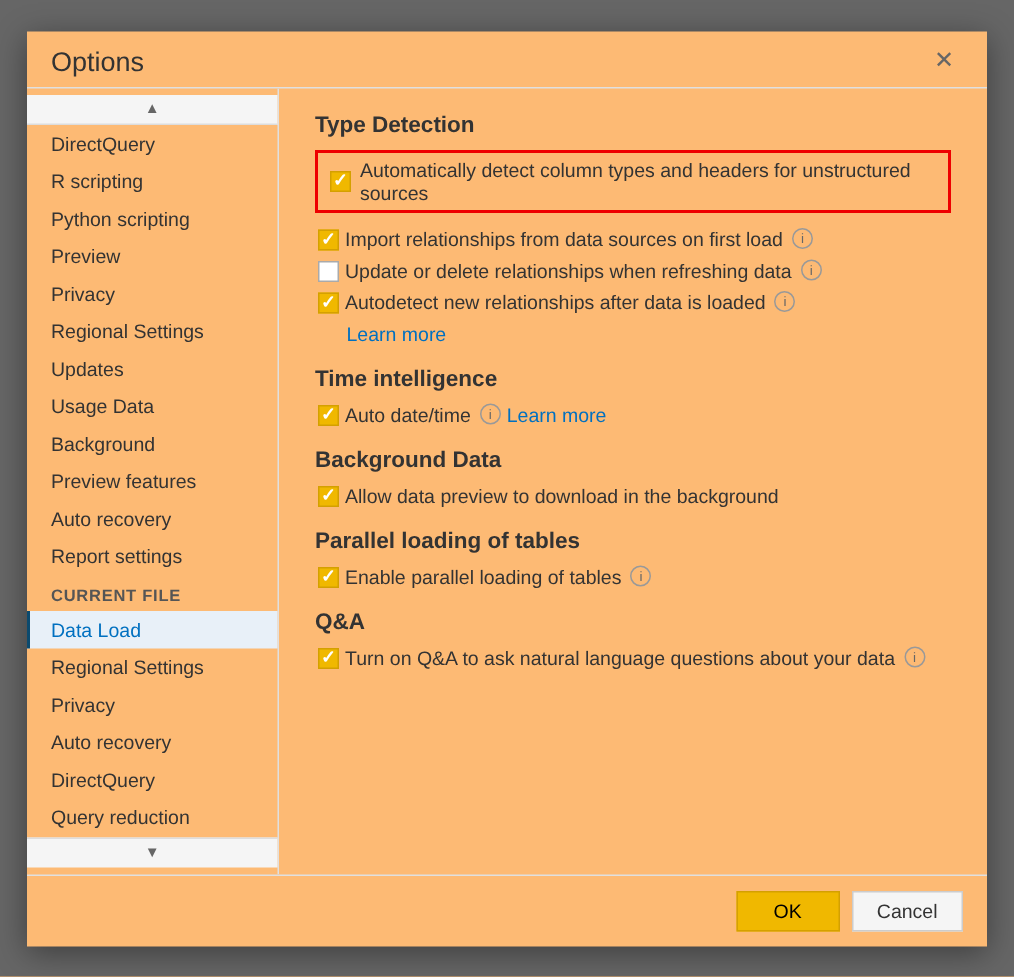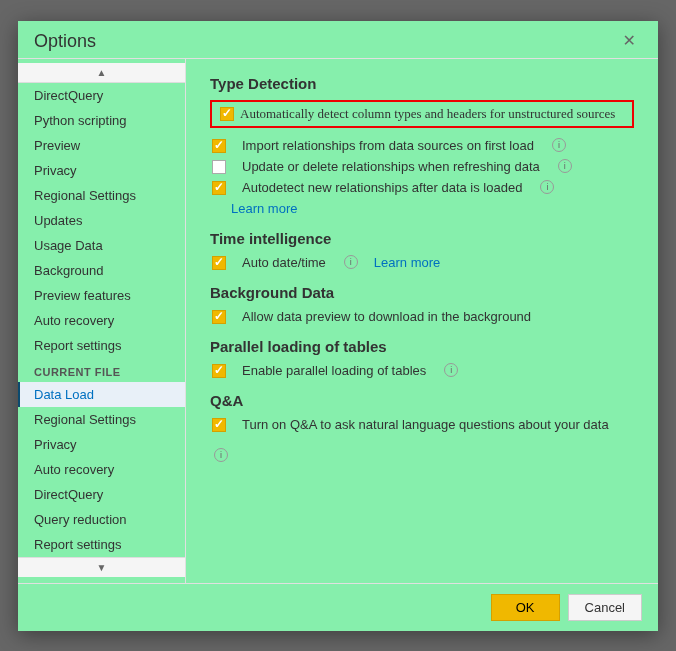--- a/index.html
+++ b/index.html
@@ -8,21 +8,21 @@
       display: flex;
       align-items: center;
       justify-content: center;
       width: 676px;
       height: 651px;
       font-family: 'Segoe UI', Arial, sans-serif;
       font-size: 13px;
       color: #333;
     }
     .dialog {
-      background: #86efac;
+      background: #fdba74;
       width: 640px;
       height: 610px;
       box-shadow: 0 4px 20px rgba(0,0,0,0.4);
       display: flex;
       flex-direction: column;
       position: relative;
     }
     .dialog-titlebar {
       display: flex;
       align-items: center;
@@ -115,21 +115,20 @@
       margin-top: 14px;
     }
     .section-title:first-child { margin-top: 0; }
     .highlight-box {
       border: 2px solid #e00;
       padding: 4px 8px;
       margin-bottom: 10px;
       display: flex;
       align-items: center;
       gap: 6px;
-      font-family: Liberation Serif, serif;
     }
     .option-row {
       display: flex;
       align-items: flex-start;
       gap: 7px;
       margin-bottom: 6px;
       padding-left: 2px;
     }
     .cb {
       width: 14px;
@@ -192,37 +191,38 @@
       background: #f5f5f5;
       border: 1px solid #ccc;
       padding: 5px 16px;
       cursor: pointer;
       font-size: 13px;
       color: #333;
     }
     .row-inline {
       display: flex;
       align-items: center;
-      gap: 16px;
+      gap: 4px;
       flex-wrap: wrap;
     }
   </style>
 </head>
 <body>
 
 <div class="dialog">
   <div class="dialog-titlebar">
     <span class="dialog-title">Options</span>
     <button class="close-btn">✕</button>
   </div>
   <div class="dialog-body">
     <div class="sidebar">
       <button class="sidebar-scroll-btn top">▲</button>
       <div id="sidebar-global">
           <div class="sidebar-item">DirectQuery</div>
+          <div class="sidebar-item">R scripting</div>
           <div class="sidebar-item">Python scripting</div>
           <div class="sidebar-item">Preview</div>
           <div class="sidebar-item">Privacy</div>
           <div class="sidebar-item">Regional Settings</div>
           <div class="sidebar-item">Updates</div>
           <div class="sidebar-item">Usage Data</div>
           <div class="sidebar-item">Background</div>
           <div class="sidebar-item">Preview features</div>
           <div class="sidebar-item">Auto recovery</div>
           <div class="sidebar-item">Report settings</div>

